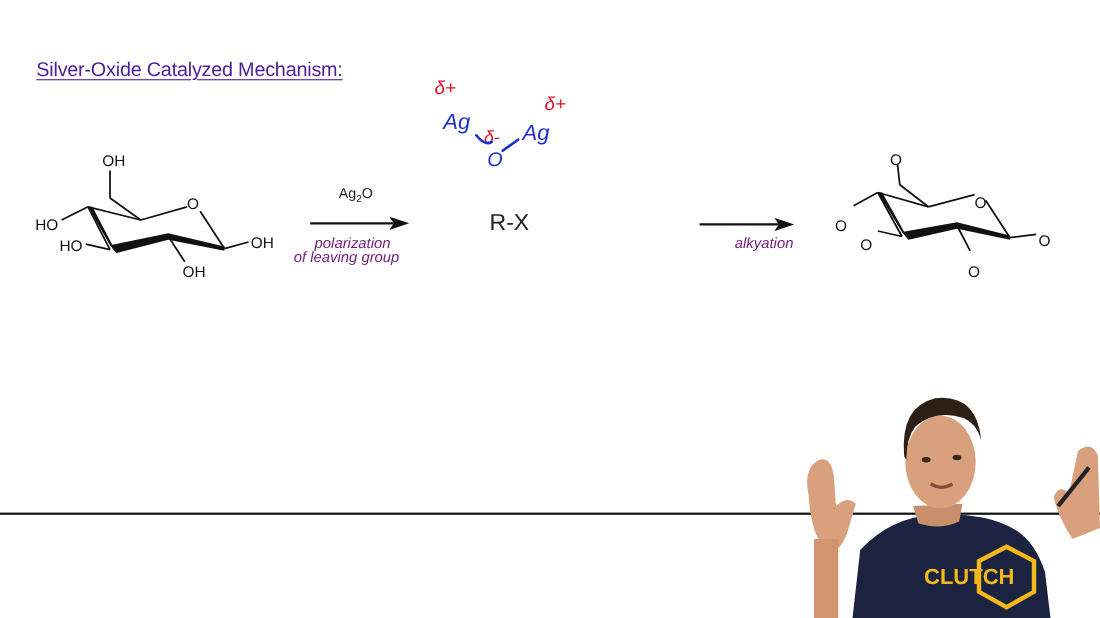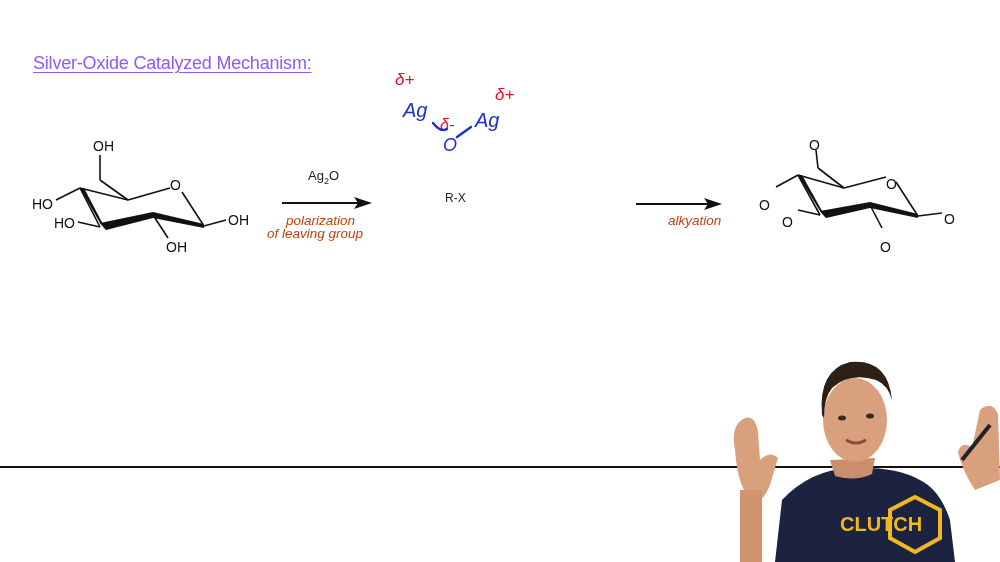--- a/index.html
+++ b/index.html
@@ -1,20 +1,20 @@
 <!DOCTYPE html>
 <html><head>
 <meta charset="utf-8">
 <style>
   html, body { margin: 0; padding: 0; }
   body { width: 1000px; height: 562px; background: #ffffff; position: relative; overflow: hidden; font-family: "Liberation Sans", sans-serif; }
-  .title { position: absolute; left: 33px; top: 53px; font-size: 18px; color: #8b5cf6; text-decoration: underline; text-underline-offset: 3px; letter-spacing: -0.2px; }
+  .title { position: absolute; left: 33px; top: 53px; font-size: 18px; color: #4c1d95; text-decoration: underline; text-underline-offset: 3px; letter-spacing: -0.2px; }
   .abs { position: absolute; }
   .lbl { font-family: "Liberation Sans", sans-serif; font-size: 14px; color: #222; }
-  .ital { font-style: italic; font-size: 13.5px; color: #c2410c; }
+  .ital { font-style: italic; font-size: 13.5px; color: #701a75; }
   .divider { position: absolute; left: 0; top: 466px; width: 1000px; height: 2px; background: #111; }
   .presenter { position: absolute; left: 700px; top: 340px; width: 300px; height: 222px; }
   svg text { font-family: "Liberation Sans", sans-serif; }
 </style>
 </head>
 <body>
 
 <div class="title">Silver-Oxide Catalyzed Mechanism:</div>
 
 <svg class="abs" style="left:20px;top:120px" width="250" height="150" viewBox="0 0 250 150">
@@ -60,21 +60,21 @@
     <text x="18" y="52" font-size="20" fill="#1a2fd0">Ag</text>
     <text x="55" y="65" font-size="16" fill="#e0102a">δ-</text>
     <text x="90" y="62" font-size="20" fill="#1a2fd0">Ag</text>
     <text x="110" y="35" font-size="17" fill="#e0102a">δ+</text>
     <text x="58" y="86" font-size="18" fill="#1a2fd0">O</text>
   </g>
   <path d="M48 58 Q56 68 62 64" stroke="#1a2fd0" stroke-width="2.4" fill="none" stroke-linecap="round"></path>
   <path d="M72 72 L86 62" stroke="#1a2fd0" stroke-width="2.4" fill="none" stroke-linecap="round"></path>
 </svg>
 
-<div class="abs lbl" style="left:445px;top:191px;font-size:12px">R-X</div>
+<div class="abs lbl" style="left:445px;top:191px;font-size:21px">R-X</div>
 
 <svg class="abs" style="left:634px;top:197px" width="95" height="14" viewBox="0 0 95 14">
   <line x1="2" y1="7" x2="74" y2="7" stroke="#111" stroke-width="2"></line>
   <polygon points="70,1 88,7 70,13 74,7" fill="#111"></polygon>
 </svg>
 <div class="abs ital" style="left:668px;top:213px">alkyation</div>
 
 <svg class="abs" style="left:740px;top:130px" width="240" height="140" viewBox="0 0 240 140">
   <g stroke="#111" stroke-width="1.6" fill="none">
     <line x1="58" y1="45" x2="104" y2="58"></line>

